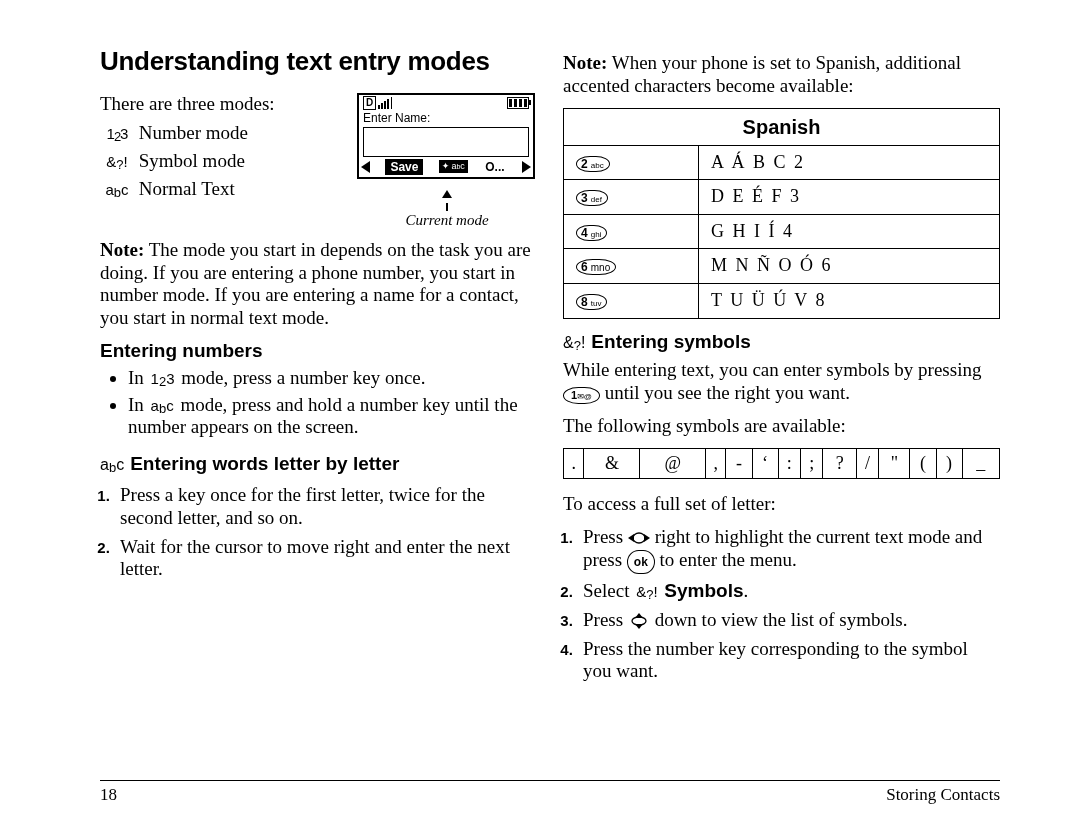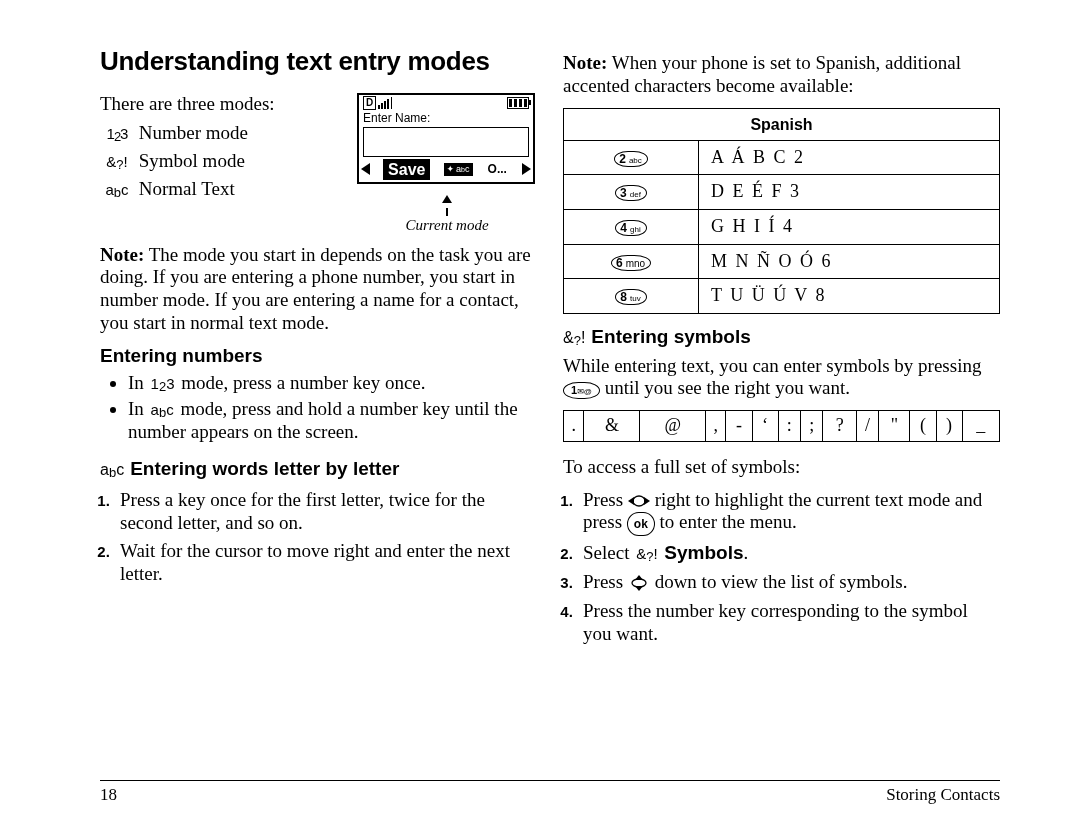--- a/index.html
+++ b/index.html
@@ -85,21 +85,21 @@
   .phone-label { font-family: Arial, sans-serif; font-size:12px; padding: 0 4px;}
   .phone-input { margin: 1px 4px 2px 4px; border:1px solid #000; height:28px; }
   .phone-softkeys { display:flex; align-items:center; justify-content: space-between; padding: 0 2px 2px 2px;}
   .softkey-arrow {
     width:0; height:0; display:inline-block;
   }
   .softkey-arrow.left { border-top:6px solid transparent; border-bottom:6px solid transparent; border-right:9px solid #000;}
   .softkey-arrow.right { border-top:6px solid transparent; border-bottom:6px solid transparent; border-left:9px solid #000;}
   .soft-save {
     background:#000; color:#fff;
-    font-family: Arial, sans-serif; font-weight:bold; font-size:16px;
+    font-family: Arial, sans-serif; font-weight:bold; font-size:12px;
     padding:1px 5px;
   }
   .soft-mid {
     background:#000; color:#fff;
     font-family: Arial, sans-serif; font-size:11px;
     padding:1px 3px;
     display:inline-flex; align-items:center; gap:2px;
   }
   .soft-right {
     font-family: Arial, sans-serif; font-size:12px; font-weight:bold;
@@ -125,22 +125,22 @@
   ul.bul li { margin: 4px 0; }
   ol.num { margin:2px 0 2px 14px; padding:0; }
   ol.num > li { margin: 6px 0; padding-left: 6px;}
   ol.num > li::marker { font-family: Arial,sans-serif; font-weight:bold; font-size:15px; }
   .inline-mode {
     font-family: Arial, sans-serif; font-size:15px;
     padding: 0 2px;
   }
   table.spanish { border-collapse: collapse; width: 100%; margin: 6px 0 8px 0;}
   table.spanish th, table.spanish td { border:1px solid #000; padding: 6px 12px; font-size:18px;}
-  table.spanish th { font-family: Arial, sans-serif; font-weight:bold; text-align:center; font-size:16px;}
-  table.spanish td.keycell { text-align:center; width:110px;}
+  table.spanish th { font-family: Arial, sans-serif; font-weight:bold; text-align:center; font-size:20px;}
+  table.spanish td.keycell { text-align:left; width:110px;}
   .keybtn {
     display:inline-block;
     border:1.5px solid #000;
     border-radius: 50% / 60%;
     font-family: Arial, sans-serif;
     font-size: 11px;
     padding: 1px 5px 1px 4px;
     line-height:1;
     white-space: nowrap;
   }
@@ -308,20 +308,21 @@
         </table>
 
       <div class="h2-with-icon">
         <span class="pre">&amp;<span class="sub-low">?</span>!</span>
         <h2 class="sub" style="margin:4px 0;">Entering symbols</h2>
       </div>
       <p class="body" style="margin:2px 0 10px 0;">
         <span>While entering text, you can enter symbols by pressing </span><span class="keybtn-wide"><b>1</b><span style="font-size:8px;">✉@</span></span><span> until you see the right you want.</span>
       </p>
 
+      <p class="body">The following symbols are available:</p>
 
       <table class="symtab">
         <tbody>
             <tr>
           <td>.</td>
           <td>&amp;</td>
           <td>@</td>
           <td>,</td>
           <td>-</td>
           <td>‘</td>
@@ -330,21 +331,21 @@
           <td>?</td>
           <td>/</td>
           <td>"</td>
           <td>(</td>
           <td>)</td>
           <td>_</td>
         </tr>
       </tbody>
         </table>
 
-      <p class="body">To access a full set of symbols:</p>
+      <p class="body">To access a full set of letter:</p>
 
       <ol class="num">
         <li>
           <span>Press </span>
           <span class="navdiamond">
             <svg viewBox="0 0 22 16">
                 <ellipse cx="11" cy="8" rx="6" ry="5" fill="none" stroke="#000" stroke-width="1.3"></ellipse>
                 <polygon points="0,8 6,4 6,12" fill="#000"></polygon>
                 <polygon points="22,8 16,4 16,12" fill="#000"></polygon>
               </svg>

